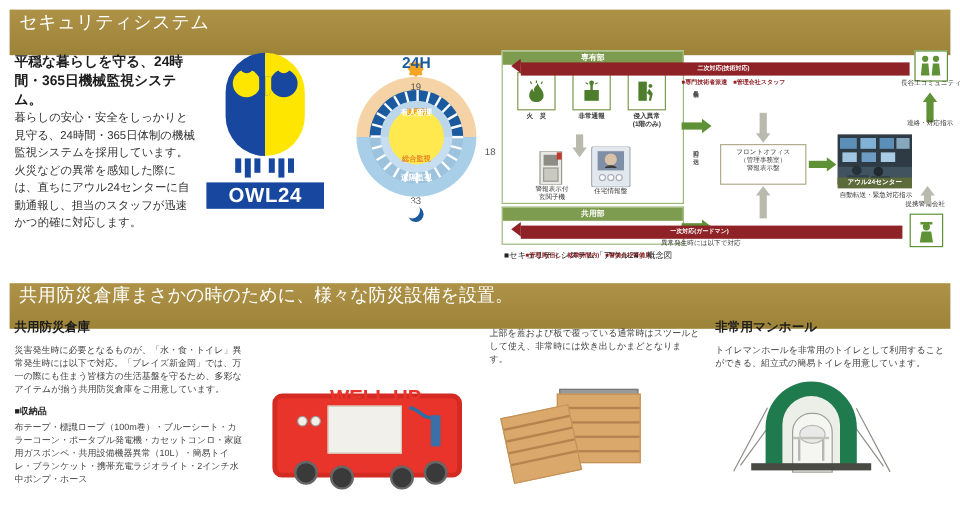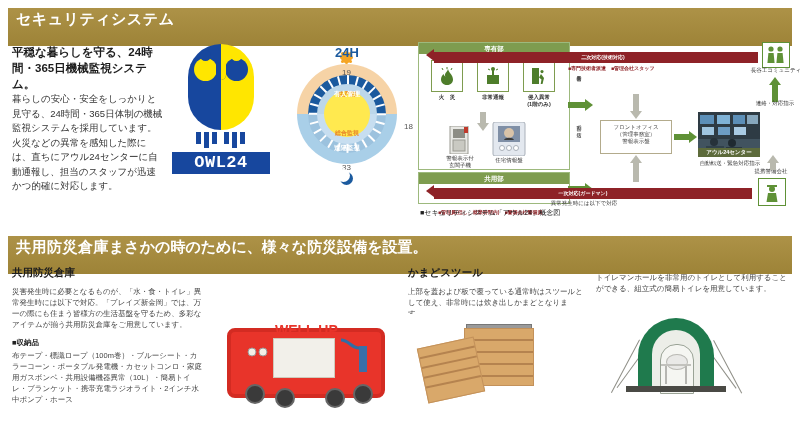--- a/index.html
+++ b/index.html
@@ -6,40 +6,40 @@
   body{
     width:800px;height:441px;overflow:hidden;background:#ffffff;
     font-family:"Liberation Sans","DejaVu Sans",sans-serif;
     color:#2b2b2b;position:relative;
   }
   
   .bar{
     position:absolute;left:8px;height:38px;width:784px;
     background:#a58a3c;
     background:linear-gradient(to bottom,#ad9247 0%,#9d8337 100%);
-    color:#ffffff;font-weight:bold;font-size:15px;line-height:22px;
+    color:#ffffff;font-weight:normal;font-size:15px;line-height:22px;
     padding-left:8px;box-sizing:border-box;letter-spacing:.5px;
     white-space:nowrap;overflow:hidden;
   }
   .bar.b1{top:8px;}
   .bar.b2{top:236px;}
   .bar .b2a{letter-spacing:0;}
 
   
   .s1-lead{
     position:absolute;left:12px;top:44px;width:150px;
     font-weight:bold;font-size:11.5px;line-height:16px;color:#1d1d1d;
   }
   .s1-body{
     position:absolute;left:12px;top:92px;width:152px;
     font-size:9.5px;line-height:14.5px;color:#333;
   }
 
   
-  .owl-wrap{position:absolute;left:166px;top:44px;width:110px;height:130px;font-family:Liberation Mono, monospace;}
+  .owl-wrap{position:absolute;left:166px;top:44px;width:110px;height:130px;}
   .owl-body{position:absolute;left:22px;top:0;width:66px;height:86px;}
   .owl-half-l{position:absolute;left:0;top:0;width:33px;height:86px;
     background:#17479e;border-radius:33px 0 0 33px;}
   .owl-half-r{position:absolute;left:33px;top:0;width:33px;height:86px;
     background:#ffe600;border-radius:0 33px 33px 0;}
   .eye{position:absolute;top:14px;width:23px;height:23px;border-radius:50%;}
   .eye-l{left:6px;background:#ffe600;}
   .eye-r{left:37px;background:#17479e;}
   .pupil{position:absolute;top:6px;width:11px;height:11px;border-radius:50%;}
   .pupil-l{left:12px;background:#17479e;}
@@ -130,21 +130,21 @@
   .col h4{margin:0;font-size:10.5px;font-weight:bold;color:#1d1d1d;}
   .col p{margin:6px 0 0 0;font-size:7.5px;line-height:11px;color:#444;}
   .list-hd{margin:8px 0 2px 0;font-size:7.5px;font-weight:bold;color:#222;}
   .list-txt{font-size:7.5px;line-height:11px;color:#444;}
   .photo{position:absolute;background:#ffffff;overflow:hidden;}
 
   
   .wu-frame{position:absolute;left:14px;top:14px;width:150px;height:62px;
     border:4px solid #d32b22;border-radius:8px;background:#e8342a;}
   .wu-panel{position:absolute;left:60px;top:24px;width:60px;height:38px;background:#f2f0ea;border:1px solid #cfcabb;}
-  .wu-logo{position:absolute;left:62px;top:8px;font-size:14px;font-weight:bold;color:#1b51a3;}
+  .wu-logo{position:absolute;left:62px;top:8px;font-size:17px;font-weight:bold;color:#1b51a3;}
   .wu-logo span{color:#e8342a;}
   .wu-wheel{position:absolute;width:16px;height:16px;border-radius:50%;background:#3a3a3a;border:2px solid #666;}
 
   
   .ks-box{position:absolute;left:56px;top:14px;width:68px;height:56px;background:#d9a86a;border:1px solid #c3915a;}
   .ks-box i{position:absolute;left:0;width:100%;height:2px;background:#b5834f;}
   .ks-grate{position:absolute;left:58px;top:10px;width:64px;height:16px;background:#9a9a9a;
     border:1px solid #777;}
   .ks-lid{position:absolute;left:14px;top:28px;width:56px;height:54px;background:#d9a86a;
     border:1px solid #c3915a;transform:rotate(-12deg);}
@@ -404,40 +404,40 @@
   </div>
   <div style="position:absolute;left:126px;top:22px;width:34px;height:40px;">
     <svg width="34" height="40">
         <path d="M2 4c8 0 10 8 18 8" stroke="#2f6ea5" stroke-width="3" fill="none"></path>
         <rect x="20" y="10" width="8" height="26" fill="#3a6fa8"></rect>
       </svg>
   </div>
 </div>
 
 <div class="col" style="left:408px;width:175px;">
-  <h4>かまどスツール</h4>
   <p>上部を蓋および板で覆っている通常時はスツールとして使え、非常時には炊き出しかまどとなります。</p>
 </div>
 <div class="photo" style="left:408px;top:314px;width:180px;height:120px;">
   <div class="ks-grate"></div>
   <div class="ks-box">
     <i style="top:10px;"></i>
       <i style="top:22px;"></i>
       <i style="top:34px;"></i>
       <i style="top:46px;"></i>
   </div>
   <div class="ks-lid">
     <i style="top:8px;"></i>
       <i style="top:18px;"></i>
       <i style="top:28px;"></i>
       <i style="top:38px;"></i>
   </div>
 </div>
 
 <div class="col" style="left:596px;width:192px;">
+  <h4>非常用マンホール</h4>
   <p>トイレマンホールを非常用のトイレとして利用することができる、組立式の簡易トイレを用意しています。</p>
 </div>
 <div class="photo" style="left:596px;top:310px;width:190px;height:124px;">
   <div class="guy" style="left:44px;top:30px;width:60px;transform:rotate(118deg);"></div>
   <div class="guy" style="left:118px;top:30px;width:60px;transform:rotate(62deg);"></div>
   <div class="guy" style="left:52px;top:36px;width:52px;transform:rotate(126deg);"></div>
   <div class="guy" style="left:110px;top:36px;width:52px;transform:rotate(54deg);"></div>
   <div class="tent">
     <div class="tent-in">
       <div class="tent-door"></div>

